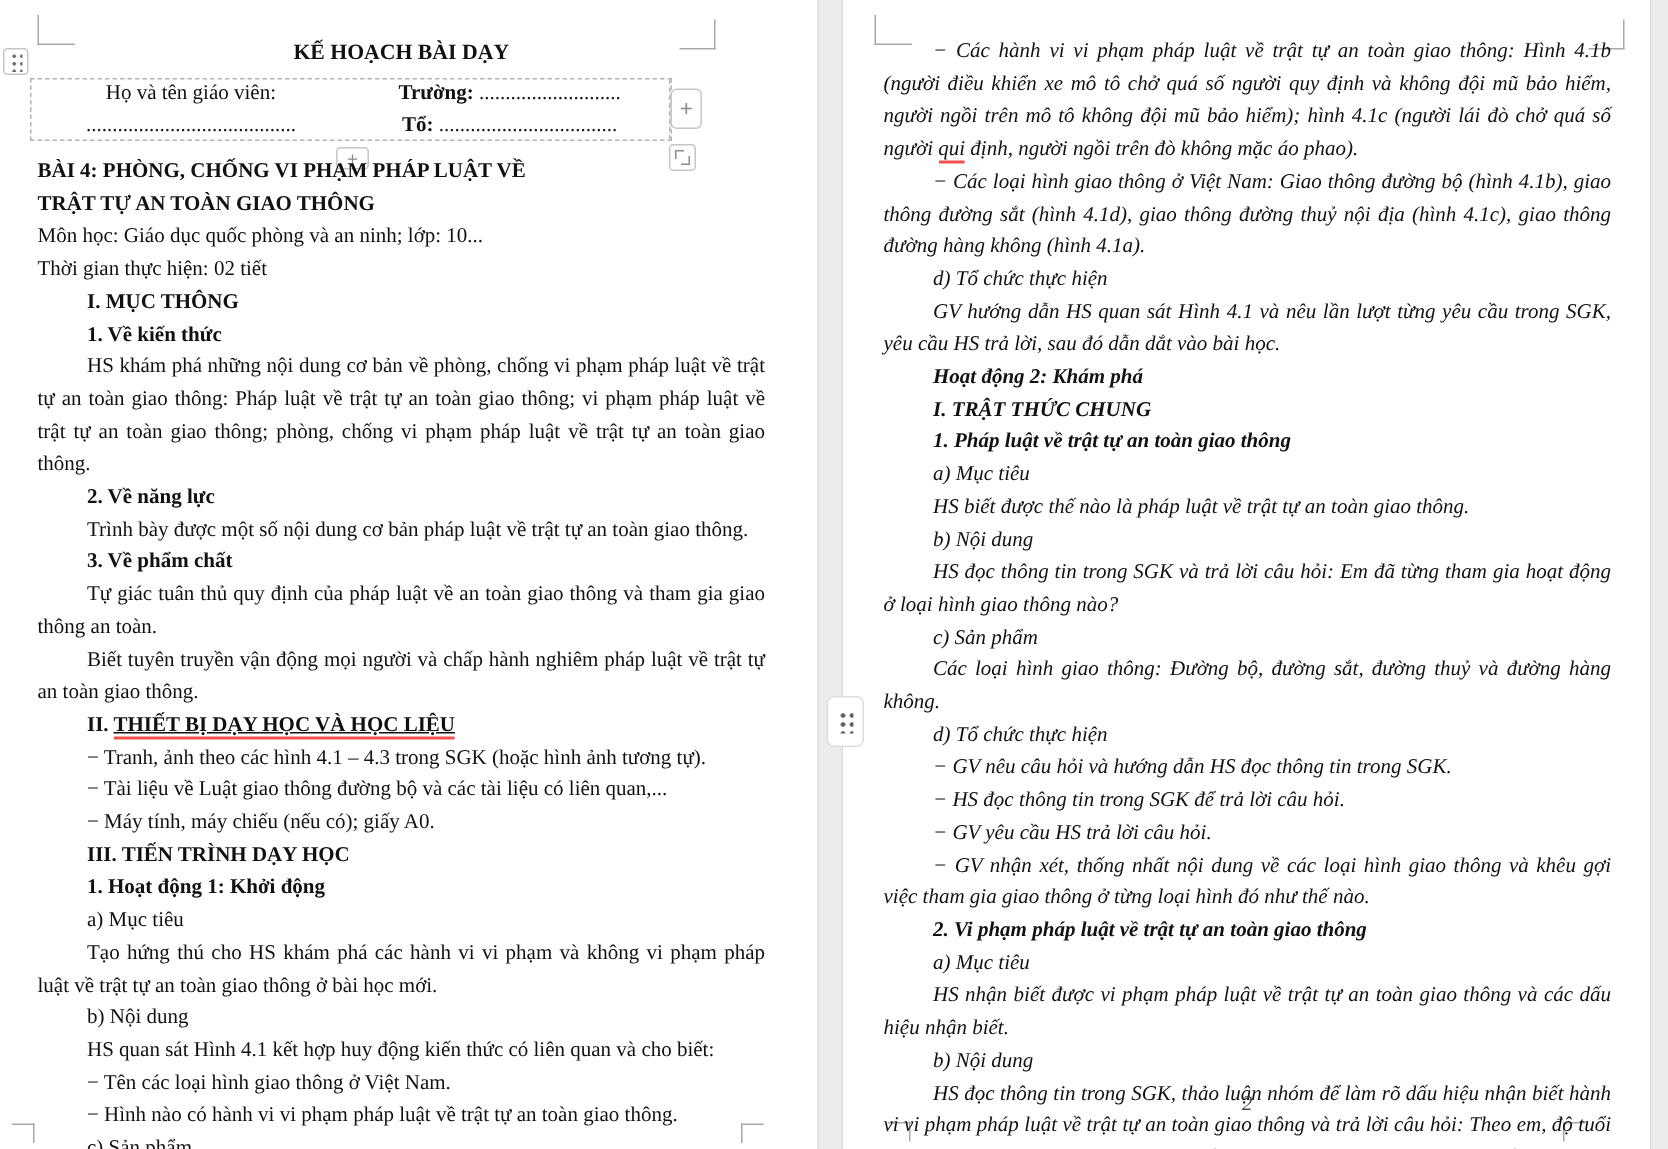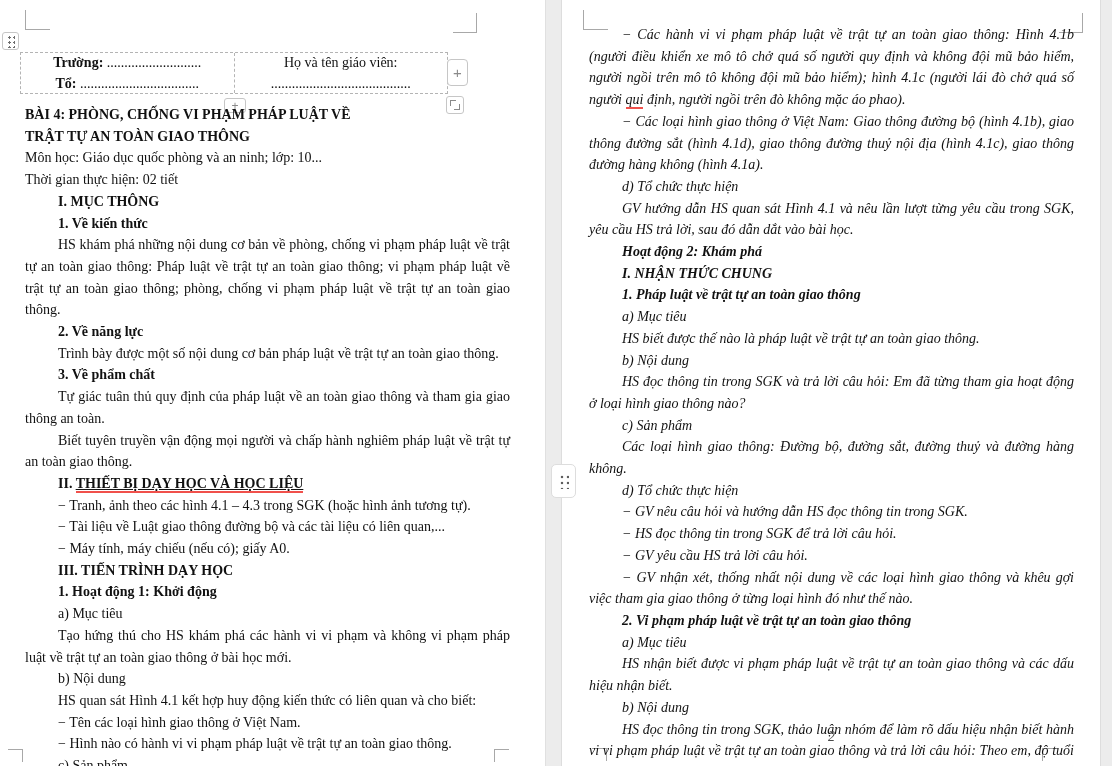--- a/index.html
+++ b/index.html
@@ -94,29 +94,30 @@
 </style>
 </head>
 <body>
 
 <div class="page page-left">
   <div class="cm tl" style="left:25px;top:10px;width:25px;height:20px;"></div>
   <div class="cm tr" style="left:453px;top:13px;width:24px;height:20px;"></div>
   <div class="cm bl" style="left:8px;top:749px;width:15px;height:13px;"></div>
   <div class="cm br" style="left:494px;top:749px;width:15px;height:13px;"></div>
 
+  <div class="doc-header">KẾ HOẠCH BÀI DẠY</div>
 
   <div class="info-table">
+    <div class="info-cell">
+      <div>Họ và tên giáo viên:</div>
+      <div>........................................</div>
+    </div>
     <div class="info-cell first">
       <div><span class="lbl">Trường:</span><span> ...........................</span></div>
       <div><span class="lbl">Tổ:</span><span> ..................................</span></div>
-    </div>
-    <div class="info-cell">
-      <div>Họ và tên giáo viên:</div>
-      <div>........................................</div>
     </div>
   </div>
 
   <button class="ui-btn btn-grip-top">
       <span class="grip-dots"></span>
     </button>
   <button class="ui-btn btn-plus-col">
       <span>+</span>
     </button>
   <button class="ui-btn btn-resize">
@@ -165,21 +166,21 @@
   <div class="cm tr" style="right:17px;top:13px;width:24px;height:20px;"></div>
   <div class="cm bl" style="left:30px;top:748px;width:15px;height:13px;"></div>
   <div class="cm br" style="right:43px;top:748px;width:15px;height:13px;"></div>
 
   <div class="content content-right">
       <p class="ln"><span>− Các hành vi vi phạm pháp luật về trật tự an toàn giao thông: Hình 4.1b (người điều khiển xe mô tô chở quá số người quy định và không đội mũ bảo hiểm, người ngồi trên mô tô không đội mũ bảo hiểm); hình 4.1c (người lái đò chở quá số người </span><span class="sp">qui</span><span> định, người ngồi trên đò không mặc áo phao).</span></p>
       <p class="ln">− Các loại hình giao thông ở Việt Nam: Giao thông đường bộ (hình 4.1b), giao thông đường sắt (hình 4.1d), giao thông đường thuỷ nội địa (hình 4.1c), giao thông đường hàng không (hình 4.1a).</p>
       <p class="ln">d) Tổ chức thực hiện</p>
       <p class="ln">GV hướng dẫn HS quan sát Hình 4.1 và nêu lần lượt từng yêu cầu trong SGK, yêu cầu HS trả lời, sau đó dẫn dắt vào bài học.</p>
       <p class="ln b">Hoạt động 2: Khám phá</p>
-      <p class="ln b">I. NHẬN THỨC CHUNG</p>
+      <p class="ln b">I. TRẬT THỨC CHUNG</p>
       <p class="ln b">1. Pháp luật về trật tự an toàn giao thông</p>
       <p class="ln">a) Mục tiêu</p>
       <p class="ln">HS biết được thế nào là pháp luật về trật tự an toàn giao thông.</p>
       <p class="ln">b) Nội dung</p>
       <p class="ln">HS đọc thông tin trong SGK và trả lời câu hỏi: Em đã từng tham gia hoạt động ở loại hình giao thông nào?</p>
       <p class="ln">c) Sản phẩm</p>
       <p class="ln">Các loại hình giao thông: Đường bộ, đường sắt, đường thuỷ và đường hàng không.</p>
       <p class="ln">d) Tổ chức thực hiện</p>
       <p class="ln">− GV nêu câu hỏi và hướng dẫn HS đọc thông tin trong SGK.</p>
       <p class="ln">− HS đọc thông tin trong SGK để trả lời câu hỏi.</p>

